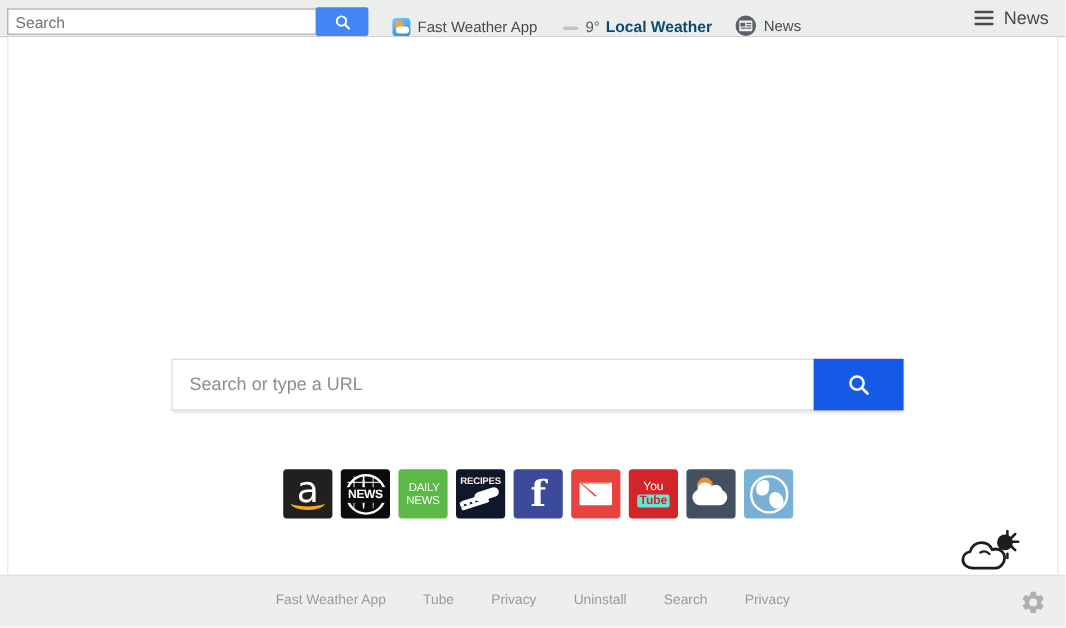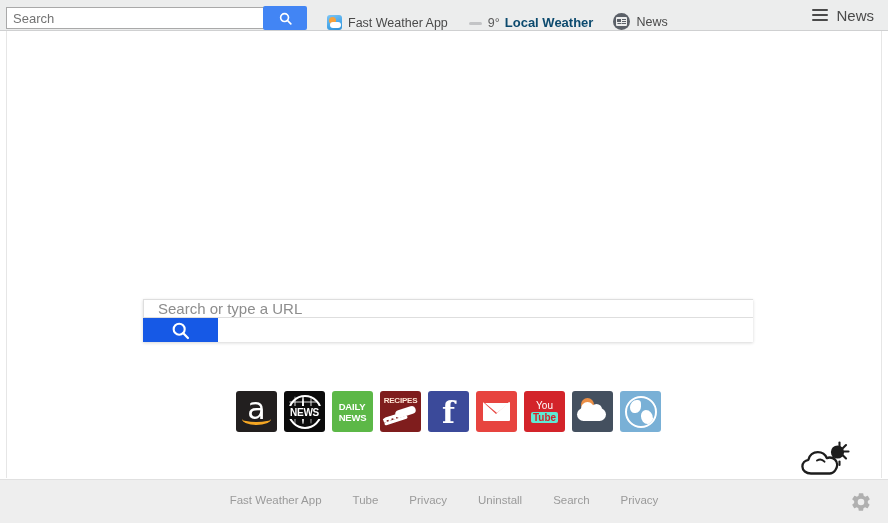--- a/index.html
+++ b/index.html
@@ -86,21 +86,20 @@
   .content{
     position:absolute;left:6px;top:31px;width:876px;height:447px;
     background:#ffffff;border-left:1px solid #e6e6e6;border-right:1px solid #e6e6e6;
     box-sizing:border-box;
   }
 
   .main-search{
     position:absolute;left:136px;top:268px;width:610px;height:43px;
     display:flex;
     box-shadow:0 1px 3px rgba(0,0,0,.16);
-    flex-direction:column;
   }
   .ms-input{
     flex:1;height:43px;box-sizing:border-box;
     border:1px solid #dedede;border-right:none;background:#fff;
     font-family:"Liberation Sans", sans-serif;font-size:15px;color:#404040;
     padding:0 14px;outline:none;
   }
   .ms-input::placeholder{color:#8d8d8d;opacity:1;}
   .ms-btn{
     width:75px;height:43px;background:#1659e6;border:none;cursor:pointer;
@@ -141,25 +140,25 @@
     box-shadow:0 -8px 0 -0.5px rgba(255,255,255,.85), 0 8px 0 -0.5px rgba(255,255,255,.85);
   }
   .t-news .word{
     position:absolute;left:0;right:0;top:15px;text-align:center;
     font-size:10px;font-weight:bold;color:#fff;letter-spacing:-.3px;
     background:#0b0b0b;padding:1px 0;z-index:2;
   }
   
   .t-deals{background:#5cb847;}
   .t-deals .txt{
-    color:#fff;font-size:9.5px;font-weight:bold;line-height:11px;text-align:left;
+    color:#fff;font-size:9.5px;font-weight:normal;line-height:11px;text-align:right;
     letter-spacing:-.2px;
   }
   
-  .t-recipes{background:#7f1d1d;}
+  .t-recipes{background:#0f172a;}
   .t-recipes .txt{
     position:absolute;top:5px;left:0;right:0;text-align:center;
     color:#ffe5d5;font-size:8px;font-weight:bold;letter-spacing:-.2px;
   }
   .t-recipes .spoon{
     position:absolute;left:15px;top:17px;width:21px;height:8px;background:#fff;
     border-radius:8px 8px 8px 8px;transform:rotate(-18deg);
   }
   .t-recipes .spoon:after{
     content:"";position:absolute;left:-12px;top:2.5px;width:14px;height:3.5px;background:#fff;border-radius:2px;

